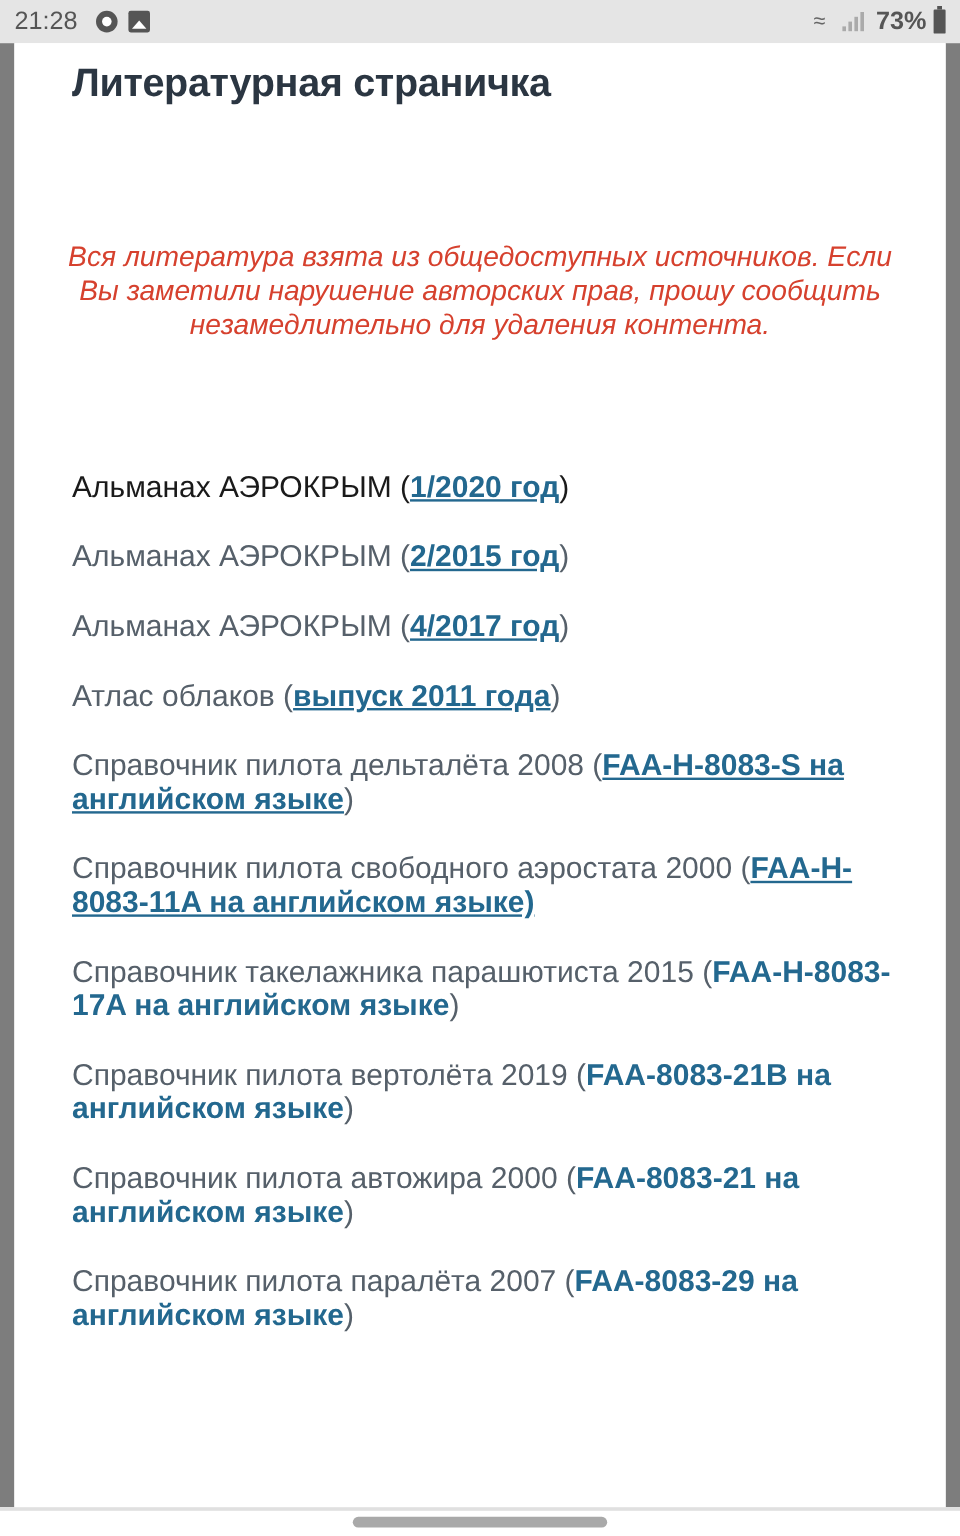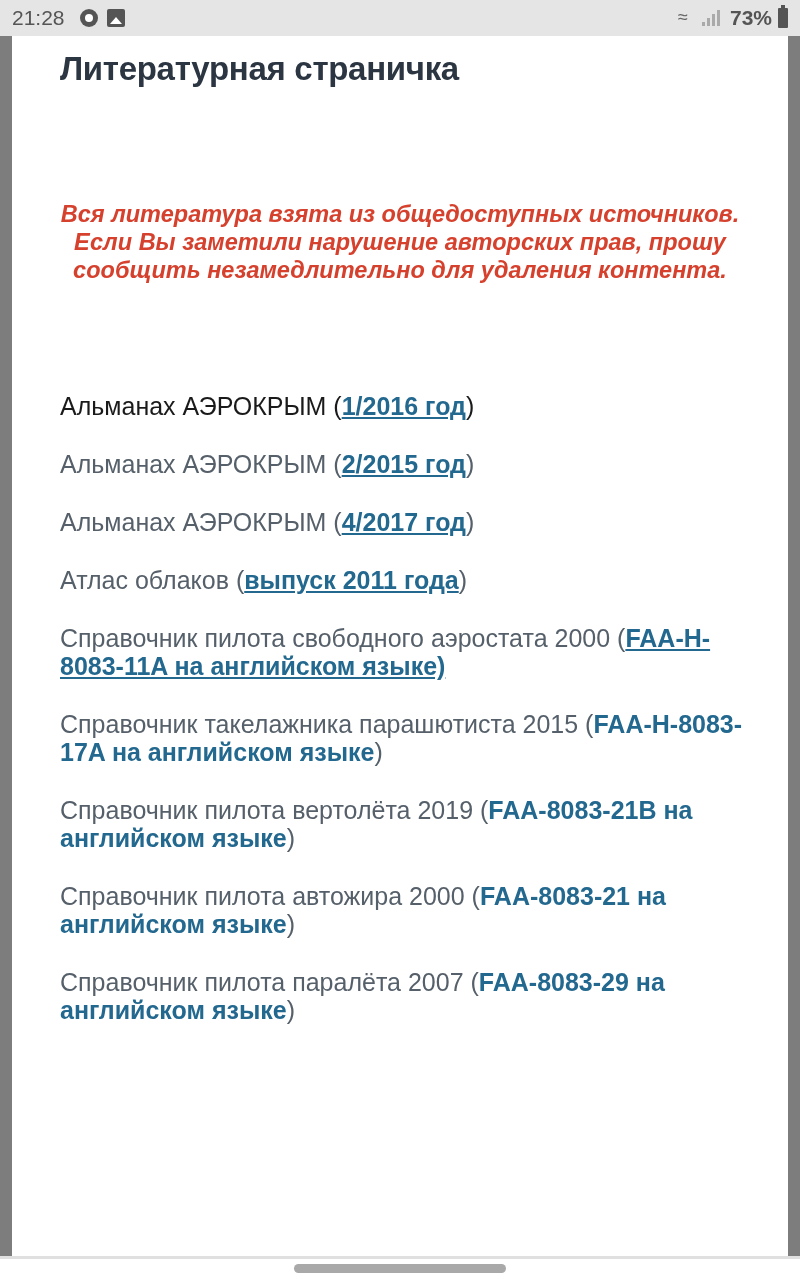--- a/index.html
+++ b/index.html
@@ -19,21 +19,21 @@
     .sb-batt::before { content:""; position:absolute; left:3px; top:-3px; width:4px; height:3px; background:#555; }
 
     .frame-left { position:absolute; left:0; top:36px; width:12px; height:1220px; background:#7d7d7d; }
     .frame-right { position:absolute; right:0; top:36px; width:12px; height:1220px; background:#7d7d7d; }
     .content { position:absolute; left:12px; top:36px; width:776px; height:1220px; background:#ffffff; }
     .bottom-line { position:absolute; left:0; top:1256px; width:800px; height:3px; background:#e0e0e0; }
     .nav-pill { position:absolute; left:294px; top:1264px; width:212px; height:9px; border-radius:5px; background:#a9a9a9; }
 
     .title { position:absolute; left:48px; top:14px; font-size:33px; font-weight:bold; color:#2b3642; letter-spacing:-0.3px; }
     .date { position:absolute; left:48px; top:98px; font-size:23px; color:#56606a; }
-    .notice { position:absolute; left:40px; top:164px; width:696px; text-align:center; color:#d6412e; font-weight:bold; font-style:italic; font-size:23.5px; line-height:28px; }
+    .notice { position:absolute; left:40px; top:164px; width:696px; text-align:center; color:#d6412e; font-weight:normal; font-style:italic; font-size:23.5px; line-height:28px; }
 
     .list { position:absolute; left:48px; top:356px; width:690px; }
     .item { font-size:25px; line-height:28px; color:#56606a; margin-bottom:30px; }
     .item.first { color:#1a1a1a; }
     .item a { color:#23688f; font-weight:bold; text-decoration:underline; }
   </style>
 </head>
 <body>
 
 <div class="statusbar">
@@ -52,24 +52,25 @@
 </div>
 
 <div class="frame-left"></div>
 <div class="frame-right"></div>
 
 <div class="content">
   <div class="title">Литературная страничка</div>
   <div class="notice">Вся литература взята из общедоступных источников. Если Вы заметили нарушение авторских прав, прошу сообщить незамедлительно для удаления контента.</div>
 
   <div class="list">
-    <div class="item first"><span>Альманах АЭРОКРЫМ (</span><a href="#">1/2016 год</a><span>)</span></div>
+    <div class="item first"><span>Альманах АЭРОКРЫМ (</span><a href="#">1/2020 год</a><span>)</span></div>
     <div class="item"><span>Альманах АЭРОКРЫМ (</span><a href="#">2/2015 год</a><span>)</span></div>
     <div class="item"><span>Альманах АЭРОКРЫМ (</span><a href="#">4/2017 год</a><span>)</span></div>
     <div class="item"><span>Атлас облаков (</span><a href="#">выпуск 2011 года</a><span>)</span></div>
+    <div class="item"><span>Справочник пилота дельталёта 2008  (</span><a href="#">FAA-H-8083-S на английском языке</a><span>)</span></div>
     <div class="item"><span>Справочник пилота свободного аэростата 2000 (</span><a href="#">FAA-H-8083-11A на английском языке)</a><span></span></div>
     <div class="item"><span>Справочник такелажника парашютиста 2015 (</span><a href="#" style="text-decoration:none">FAA-H-8083-17A на английском языке</a><span>)</span></div>
     <div class="item"><span>Справочник пилота вертолёта 2019 (</span><a href="#" style="text-decoration:none">FAA-8083-21B на английском языке</a><span>)</span></div>
     <div class="item"><span>Справочник пилота автожира 2000 (</span><a href="#" style="text-decoration:none">FAA-8083-21 на английском языке</a><span>)</span></div>
     <div class="item"><span>Справочник пилота паралёта 2007 (</span><a href="#" style="text-decoration:none">FAA-8083-29 на английском языке</a><span>)</span></div>
   </div>
 </div>
 
 <div class="bottom-line"></div>
 <div class="nav-pill"></div>

